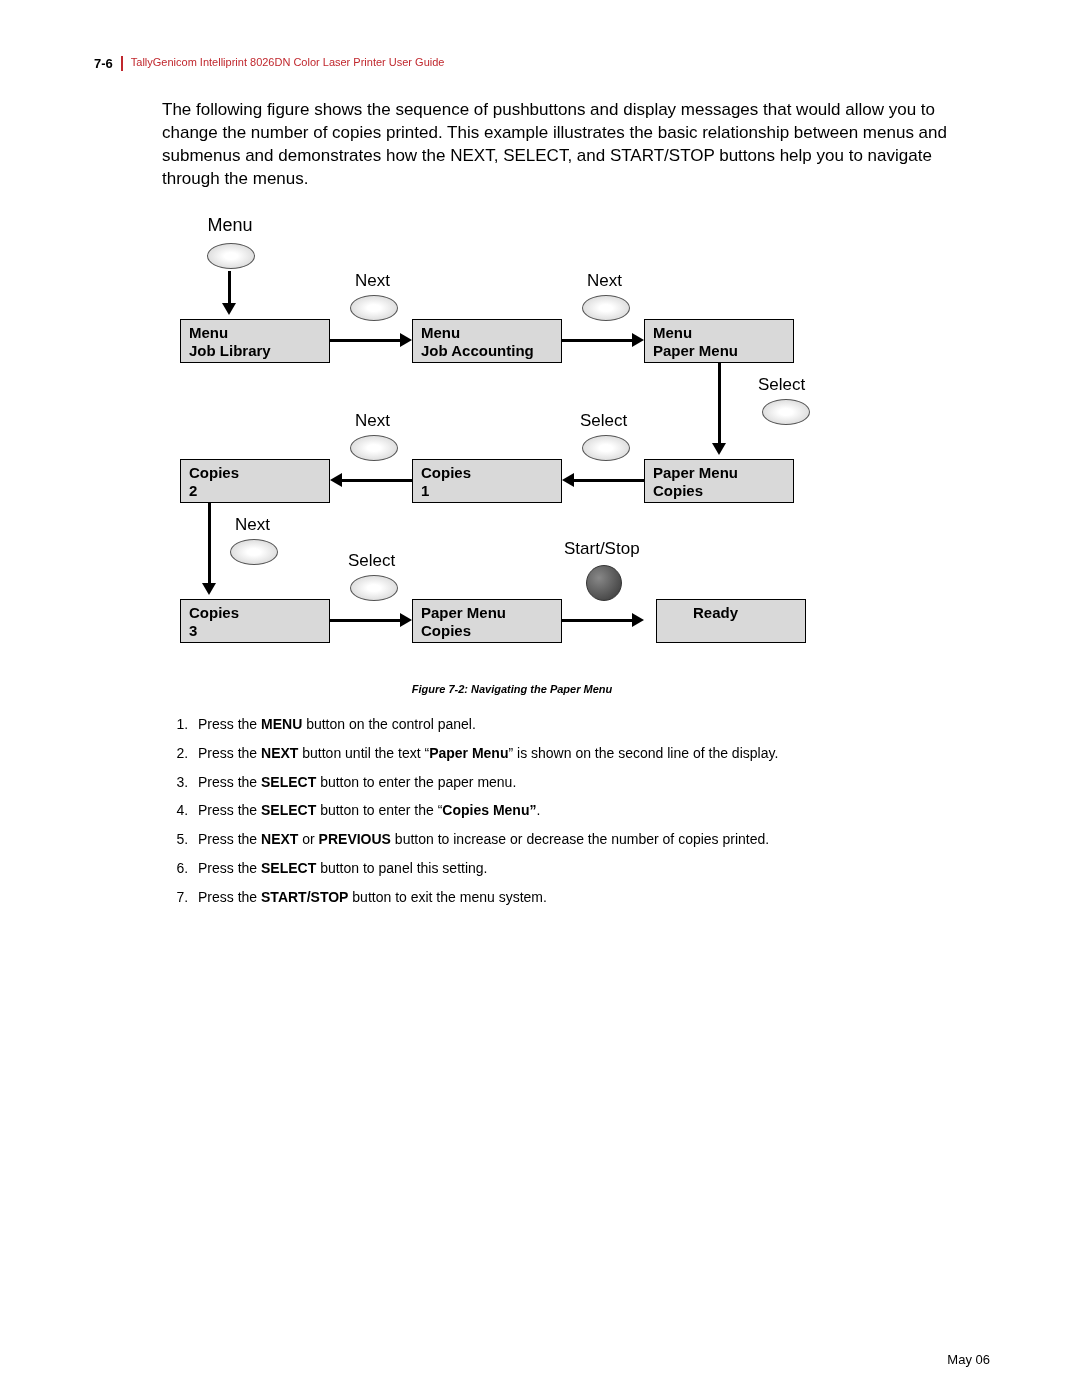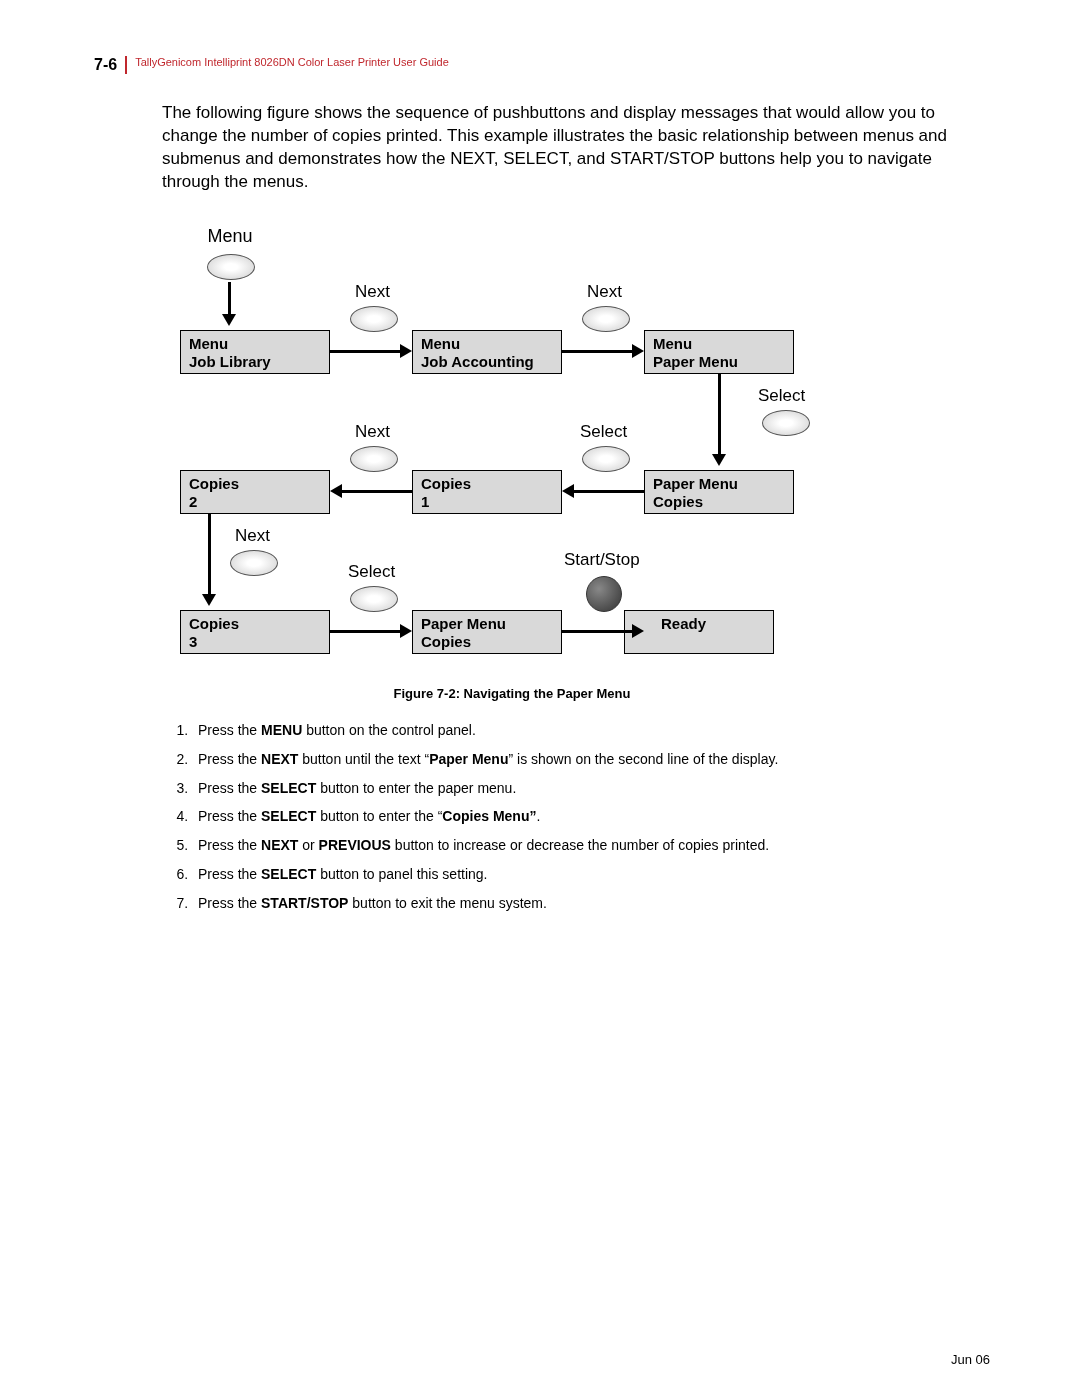--- a/index.html
+++ b/index.html
@@ -17,37 +17,37 @@
     position: relative;
     min-height: 1397px;
   }
   .header-row {
     display: flex;
     align-items: flex-start;
     margin-bottom: 28px;
   }
   .page-number {
     font-weight: bold;
-    font-size: 16px;
+    font-size: 13px;
     padding-right: 8px;
     border-right: 2px solid #C0272D;
     color: #000;
   }
   .header-texts {
     padding-left: 8px;
     font-size: 11px;
     line-height: 1.25;
   }
   .header-title { color: #C0272D; }
   .header-subtitle { color: #C0272D; font-weight: bold; }
   .intro {
     margin-left: 68px;
     font-size: 17px;
     line-height: 1.35;
-    margin-bottom: 32px;
+    margin-bottom: 24px;
   }
   .diagram {
     margin-left: 86px;
     position: relative;
     width: 700px;
     height: 460px;
   }
   .menu-top-label {
     position: absolute;
     left: 20px;
@@ -107,23 +107,25 @@
   .arrow-left {
     position: absolute;
     width: 0; height: 0;
     border-top: 7px solid transparent;
     border-bottom: 7px solid transparent;
     border-right: 12px solid #000;
   }
   .caption {
     margin-left: 68px;
     text-align: center;
+    font-style: italic;
     font-weight: bold;
-    font-size: 13px;
+    font-size: 11px;
     width: 700px;
+    margin-top: 8px;
     margin-bottom: 20px;
   }
   ol.steps {
     margin: 0 0 0 68px;
     padding-left: 30px;
     font-size: 14px;
   }
   ol.steps li {
     margin-bottom: 10px;
     line-height: 1.35;
@@ -214,21 +216,21 @@
     <div class="arrow-down" style="left:22px; top:368px;"></div>
 
     <div class="box" style="left:0; top:384px;">
       <div>Copies</div>
       <div>3</div>
     </div>
     <div class="box" style="left:232px; top:384px;">
       <div>Paper Menu</div>
       <div>Copies</div>
     </div>
-    <div class="box" style="left:444px; top:384px;padding-left:36px;">
+    <div class="box" style="left:476px; top:384px;padding-left:36px;">
       <div>Ready</div>
       <div></div>
     </div>
 
     <div class="small-label" style="left:168px; top:336px;">Select</div>
     <div class="ellipse" style="left:170px; top:360px;"></div>
     <div class="small-label" style="left:384px; top:324px;">Start/Stop</div>
     <div class="circle-dark" style="left:406px; top:350px;"></div>
 
     <div class="hline" style="left:150px; top:404px; width:72px;"></div>
@@ -242,14 +244,14 @@
   <ol class="steps">
     <li><span>Press the </span><b>MENU</b><span> button on the control panel.</span></li>
     <li><span>Press the </span><b>NEXT</b><span> button until the text “</span><b>Paper Menu</b><span>” is shown on the second line of the display.</span></li>
     <li><span>Press the </span><b>SELECT</b><span> button to enter the paper menu.</span></li>
     <li><span>Press the </span><b>SELECT</b><span> button to enter the “</span><b>Copies Menu”</b><span>.</span></li>
     <li><span>Press the </span><b>NEXT</b><span> or </span><b>PREVIOUS</b><span> button to increase or decrease the number of copies printed.</span></li>
     <li><span>Press the </span><b>SELECT</b><span> button to panel this setting.</span></li>
     <li><span>Press the </span><b>START/STOP</b><span> button to exit the menu system.</span></li>
   </ol>
 
-  <div class="footer-date">Jun 06</div>
+  <div class="footer-date">May 06</div>
 </div>
 
 </body></html>

